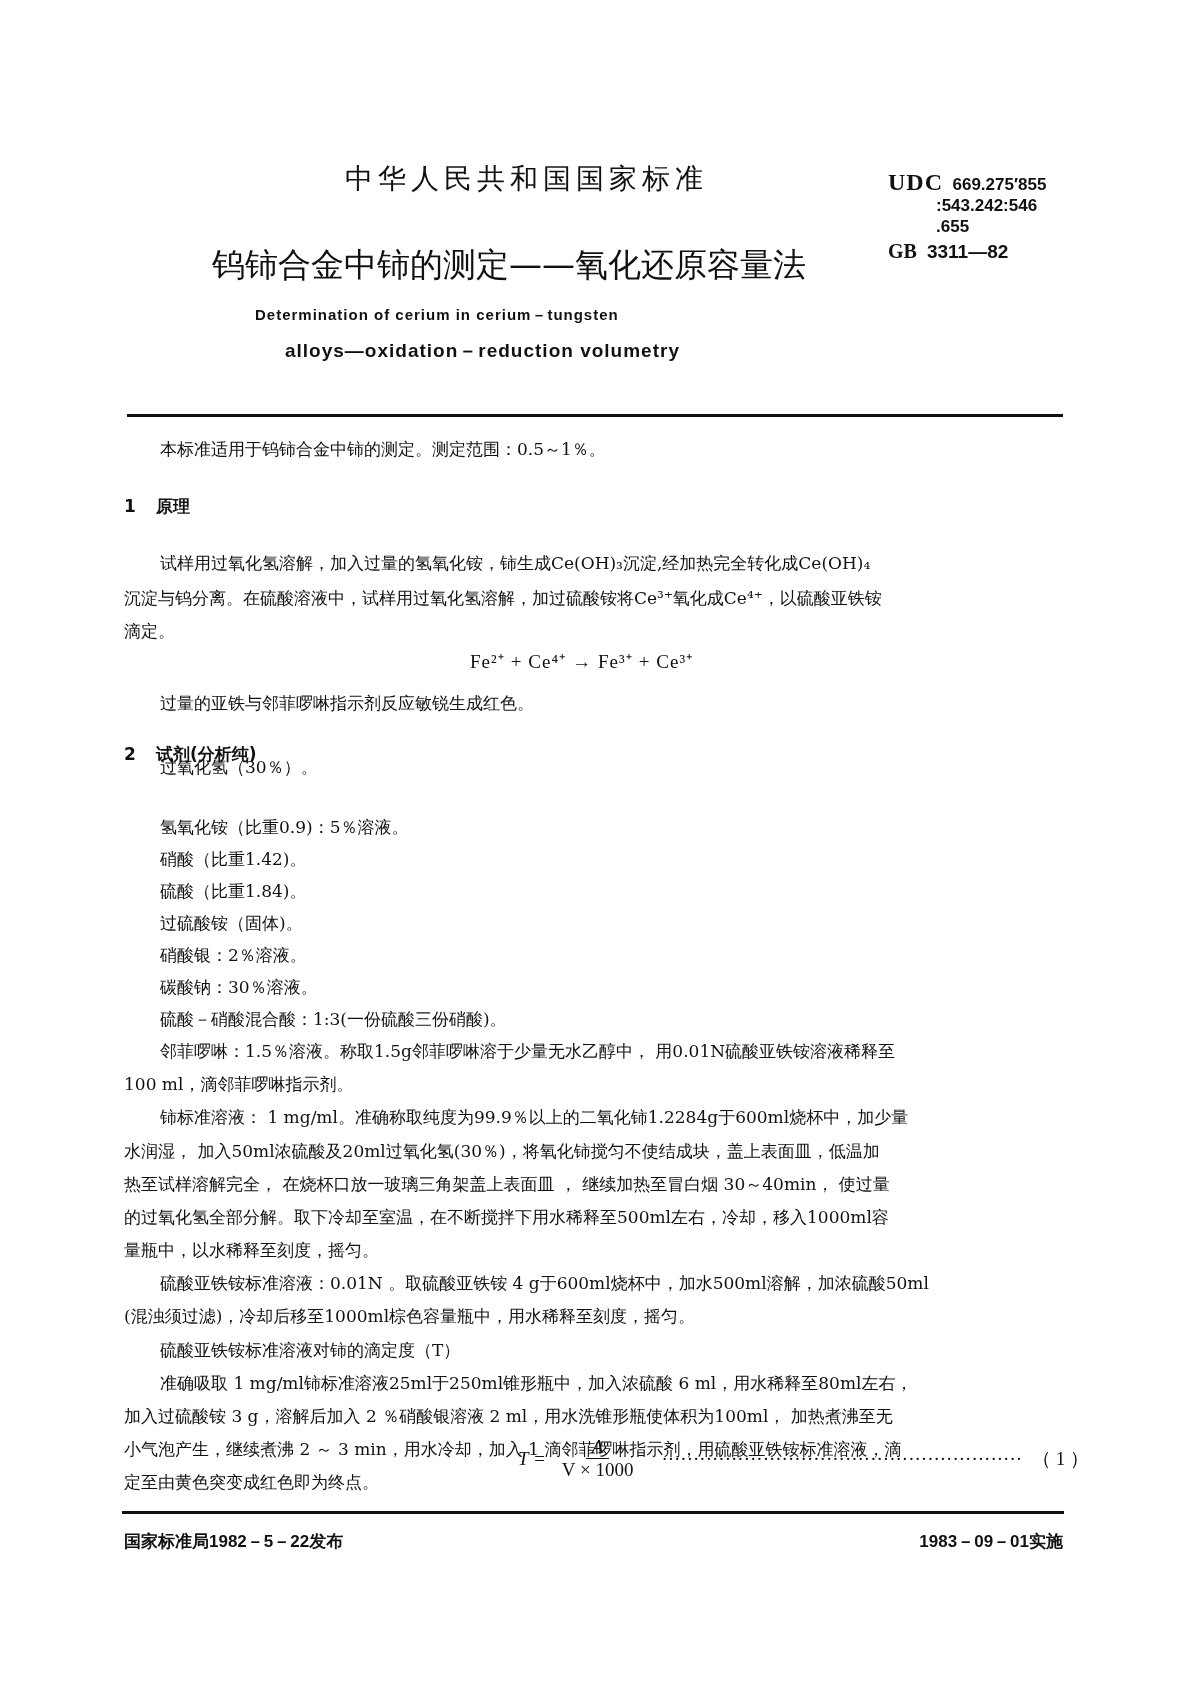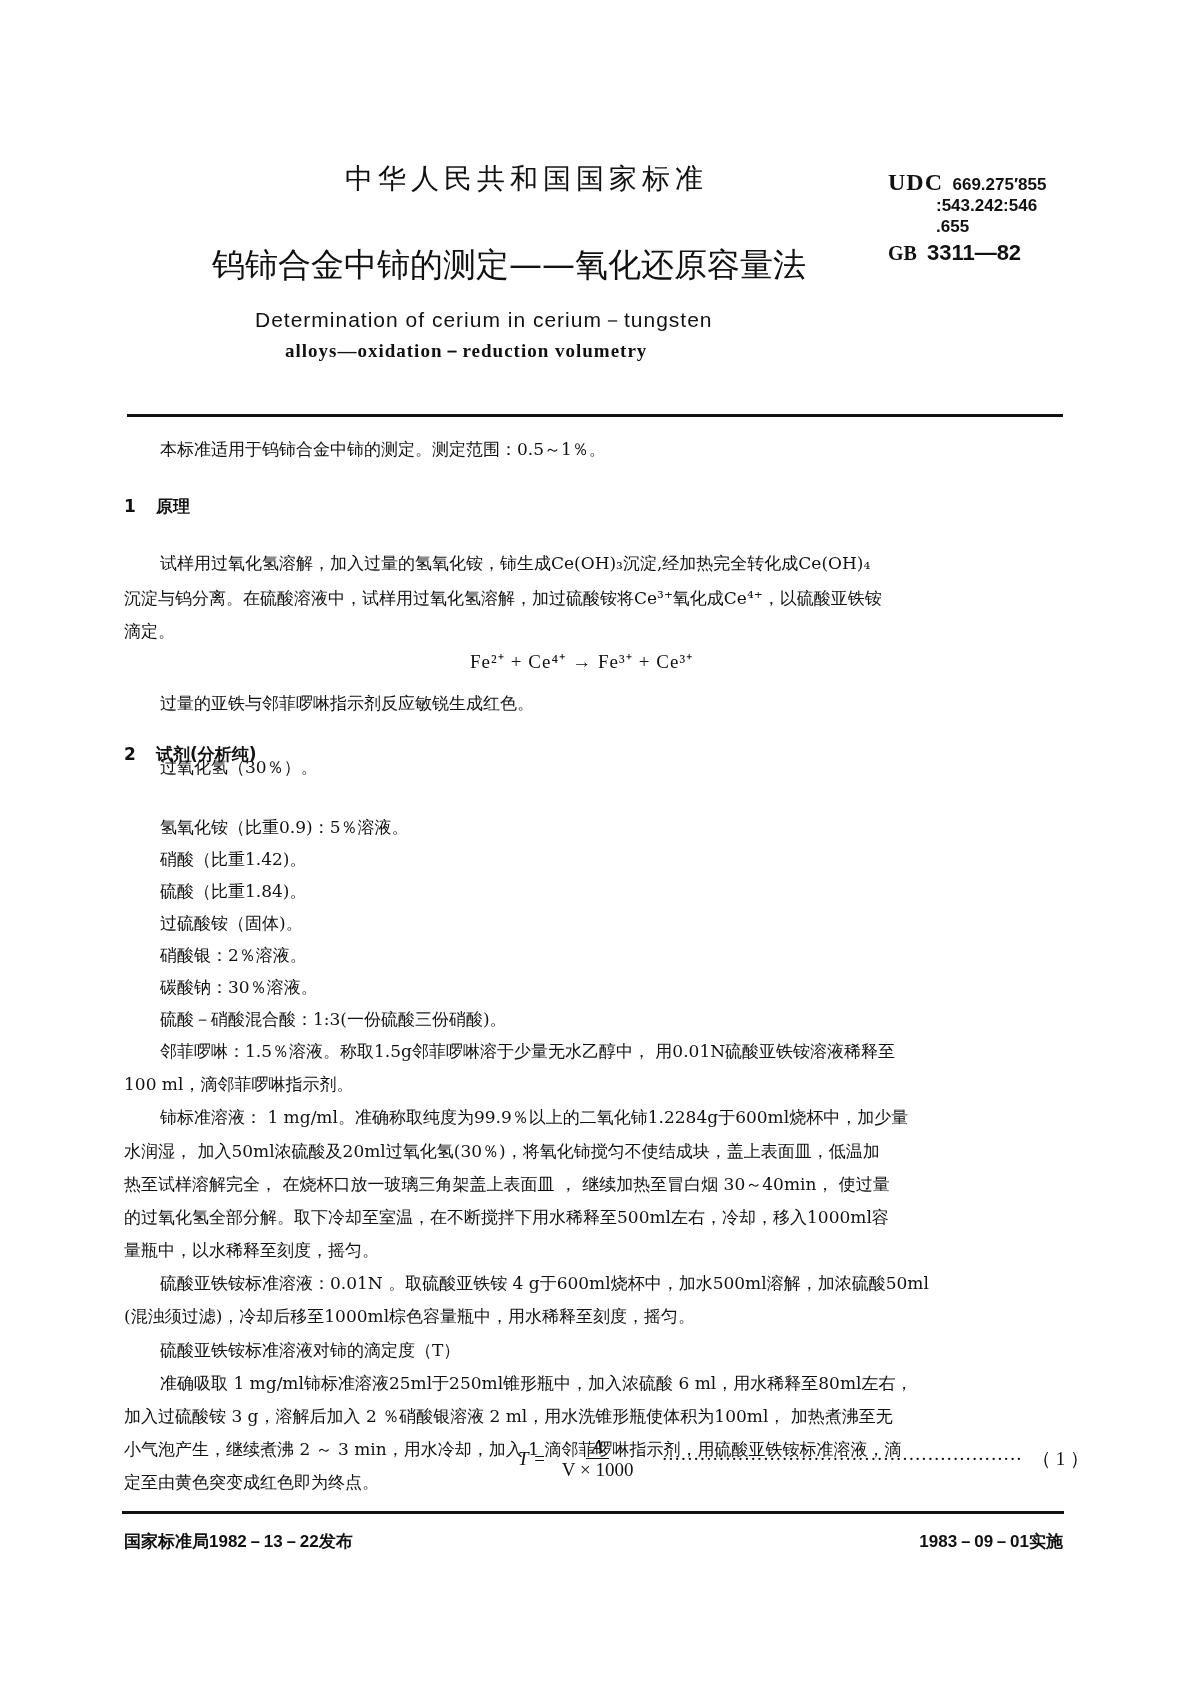--- a/index.html
+++ b/index.html
@@ -7,27 +7,27 @@
          font-family:"DejaVu Serif","Liberation Serif",serif; color:#111; }
   .abs { position:absolute; white-space:nowrap; }
   .natl { left:345px; top:160px; font-size:28px; letter-spacing:5px;
           font-family:"DejaVu Sans","Liberation Sans",sans-serif; }
   .udc { left:888px; top:172px; font-size:19px; font-weight:bold;
          font-family:"Liberation Serif",serif; line-height:20px; }
   .udc .lbl { font-size:24px; letter-spacing:1px; }
   .udc .num { font-family:"Liberation Sans",sans-serif; font-size:17px; }
   .gb { left:888px; top:240px; font-size:20px; font-weight:bold;
         font-family:"Liberation Serif",serif; }
-  .gb .num { font-family:"Liberation Sans",sans-serif; font-size:22px; }
+  .gb .num { font-family:"Liberation Sans",sans-serif; font-size:19px; }
   .title { left:212px; top:243px; font-size:33px;
            font-family:"DejaVu Sans","Liberation Sans",sans-serif; }
-  .en1 { left:255px; top:306px; font-size:21px; font-weight:normal;
+  .en1 { left:255px; top:306px; font-size:15px; font-weight:bold;
          font-family:"Liberation Sans",sans-serif; letter-spacing:1px; }
   .en2 { left:285px; top:338px; font-size:19px; font-weight:bold;
-         font-family:Liberation Serif, serif; letter-spacing:1px; }
+         font-family:Liberation Sans, sans-serif; letter-spacing:1px; }
   .rule { position:absolute; left:127px; width:936px; height:3px; background:#111; }
   .body { font-size:17px; font-family:"DejaVu Serif","Liberation Serif",serif; }
   .sec { font-size:17px; font-weight:bold; font-family:"DejaVu Sans","Liberation Sans",sans-serif; }
   .sec .no { display:inline-block; width:32px; }
   .eq { left:470px; top:648px; font-size:19px; font-family:"Liberation Serif",serif; letter-spacing:1px; }
   .frac { display:inline-flex; flex-direction:column; align-items:center; vertical-align:middle; }
   .frac .n { border-bottom:1px solid #111; padding:0 6px; font-style:italic; }
   .frac .d { padding:0 6px; }
   .footer { font-size:17px; font-weight:bold; font-family:"Liberation Sans",sans-serif; }
 </style>
@@ -103,14 +103,14 @@
   <span class="frac">
     <span class="n">A</span>
     <span class="d">V × 1000</span>
   </span>
   <span style="margin-left:12px;letter-spacing:0">·························································</span>
   <span>（ 1 ）</span>
 </div>
 
 <div class="rule" style="top:1511px;left:122px;width:942px"></div>
 
-<div class="abs footer" style="left:124px;top:1530px">国家标准局1982－13－22发布</div>
+<div class="abs footer" style="left:124px;top:1530px">国家标准局1982－5－22发布</div>
 <div class="abs footer" style="right:128px;top:1530px">1983－09－01实施</div>
 
 </body></html>

